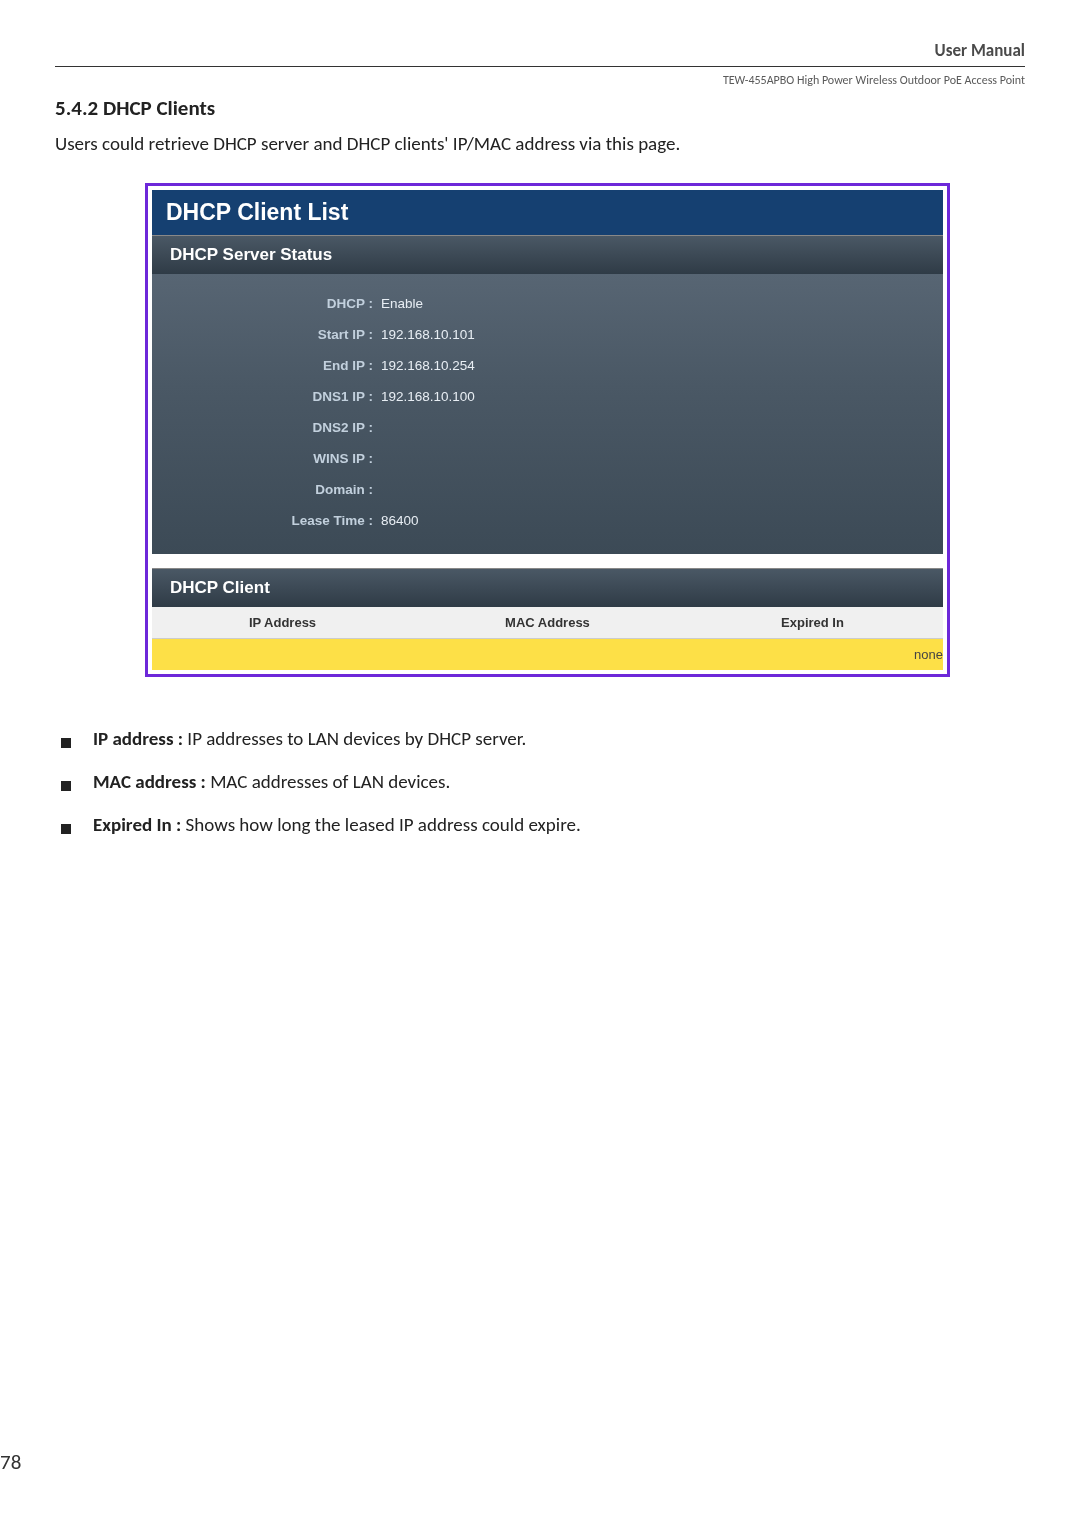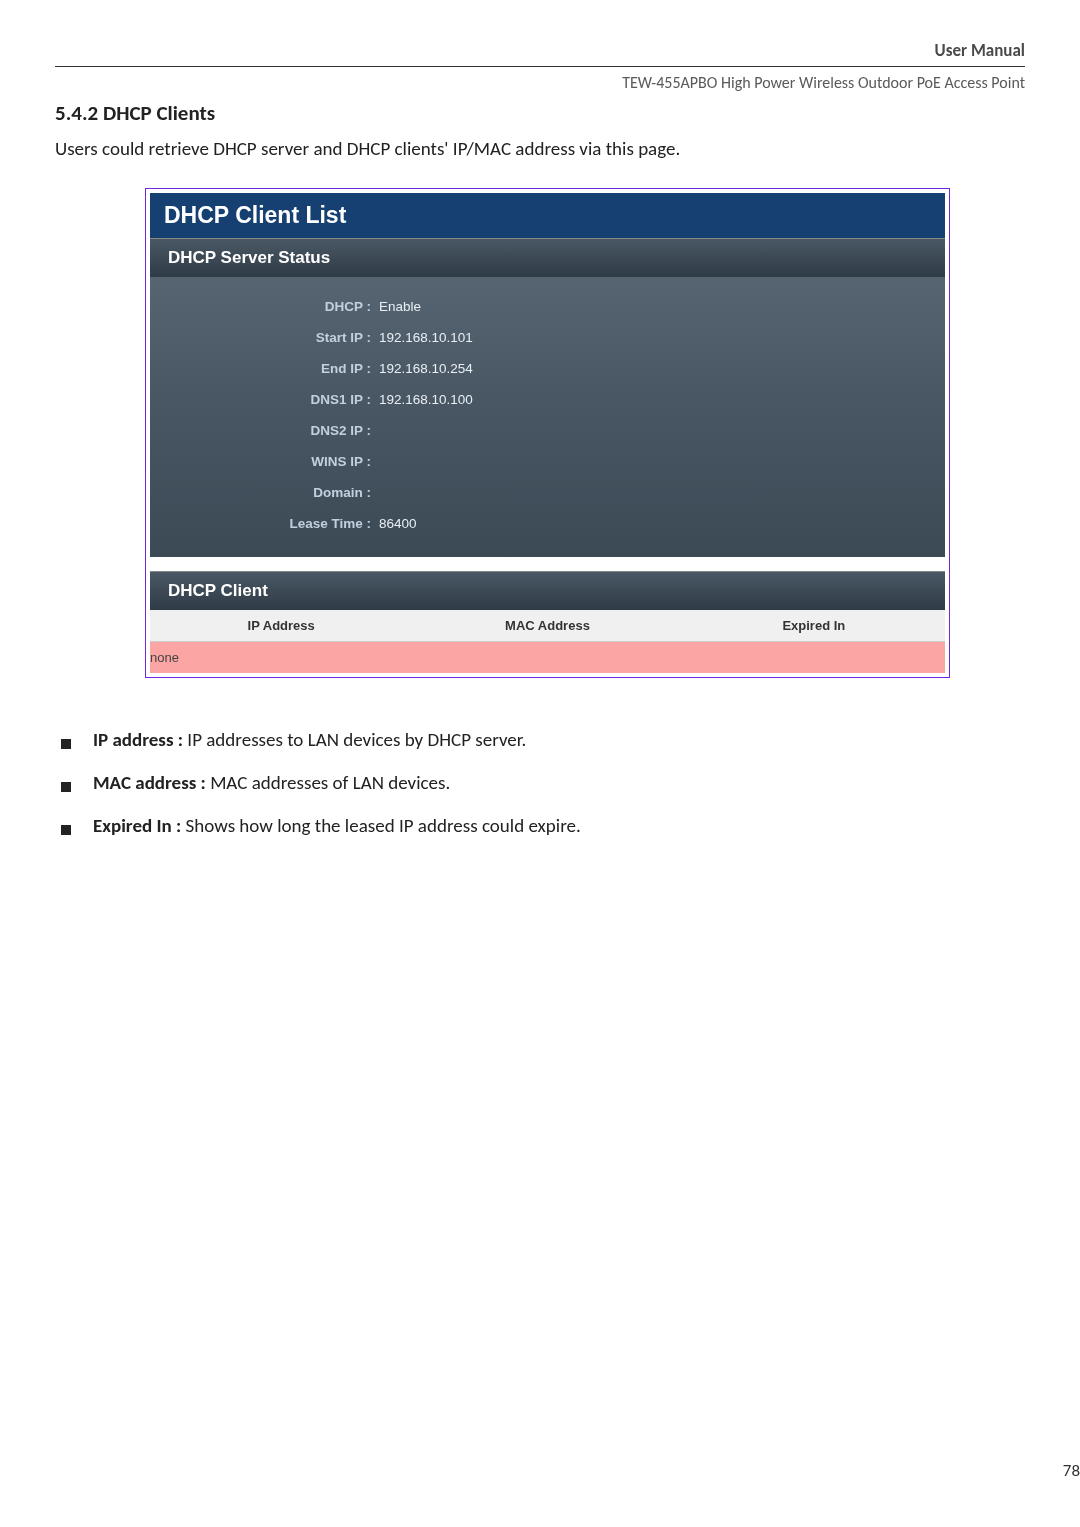--- a/index.html
+++ b/index.html
@@ -19,39 +19,39 @@
     padding-bottom: 5px;
   }
   .hr-line {
     border: none;
     border-top: 1.5px solid #333;
     margin-bottom: 6px;
   }
   .subheader {
     text-align: right;
     color: #5a5a5a;
-    font-size: 16px;
+    font-size: 12px;
     margin-bottom: 8px;
   }
   .section-title {
     font-size: 21px;
     font-weight: bold;
     color: #222;
     margin-bottom: 1px;
   }
   .intro-text {
     font-size: 19px;
     color: #222;
     margin-bottom: 28px;
     margin-top: 11px;
   }
   .screenshot-box {
     width: 805px;
     margin: 16px 0 0 90px;
-    border: 1px solid #6d28d9;
+    border: 3px solid #6d28d9;
     background: #fff;
     padding: 4px;
   }
   .panel-title {
     background: #154071;
     color: #fff;
     font-family: Arial, sans-serif;
     font-weight: bold;
     font-size: 23px;
     padding: 9px 14px;
@@ -96,24 +96,24 @@
     font-size: 13px;
   }
   .client-table th {
     background: #f0f0f0;
     color: #333;
     font-weight: bold;
     padding: 8px 0;
     border-bottom: 1px solid #ccc;
   }
   .client-table td {
-    text-align: left;
+    text-align: right;
     padding: 8px 0;
     color: #444;
-    background: #fca5a5;
+    background: #fde047;
   }
   .bullet-list {
     list-style: none;
     margin-top: 50px;
     padding-left: 6px;
   }
   .bullet-list li {
     display: flex;
     align-items: center;
     margin-bottom: 20px;
@@ -124,25 +124,25 @@
     width: 10px;
     height: 10px;
     background: #222;
     margin-top: 8px;
     margin-right: 22px;
     flex-shrink: 0;
   }
   .bullet-bold { font-weight: bold; }
   .page-number {
     position: absolute;
-    bottom: 46px;
+    bottom: 52px;
     left: 0;
     width: 1080px;
-    text-align: right;
-    font-size: 17px;
+    text-align: left;
+    font-size: 21px;
     color: #333;
   }
 </style>
 </head>
 <body>
 
 <div class="header-top">User Manual</div>
 <hr class="hr-line">
 <div class="subheader">TEW-455APBO High Power Wireless Outdoor PoE Access Point</div>
 

